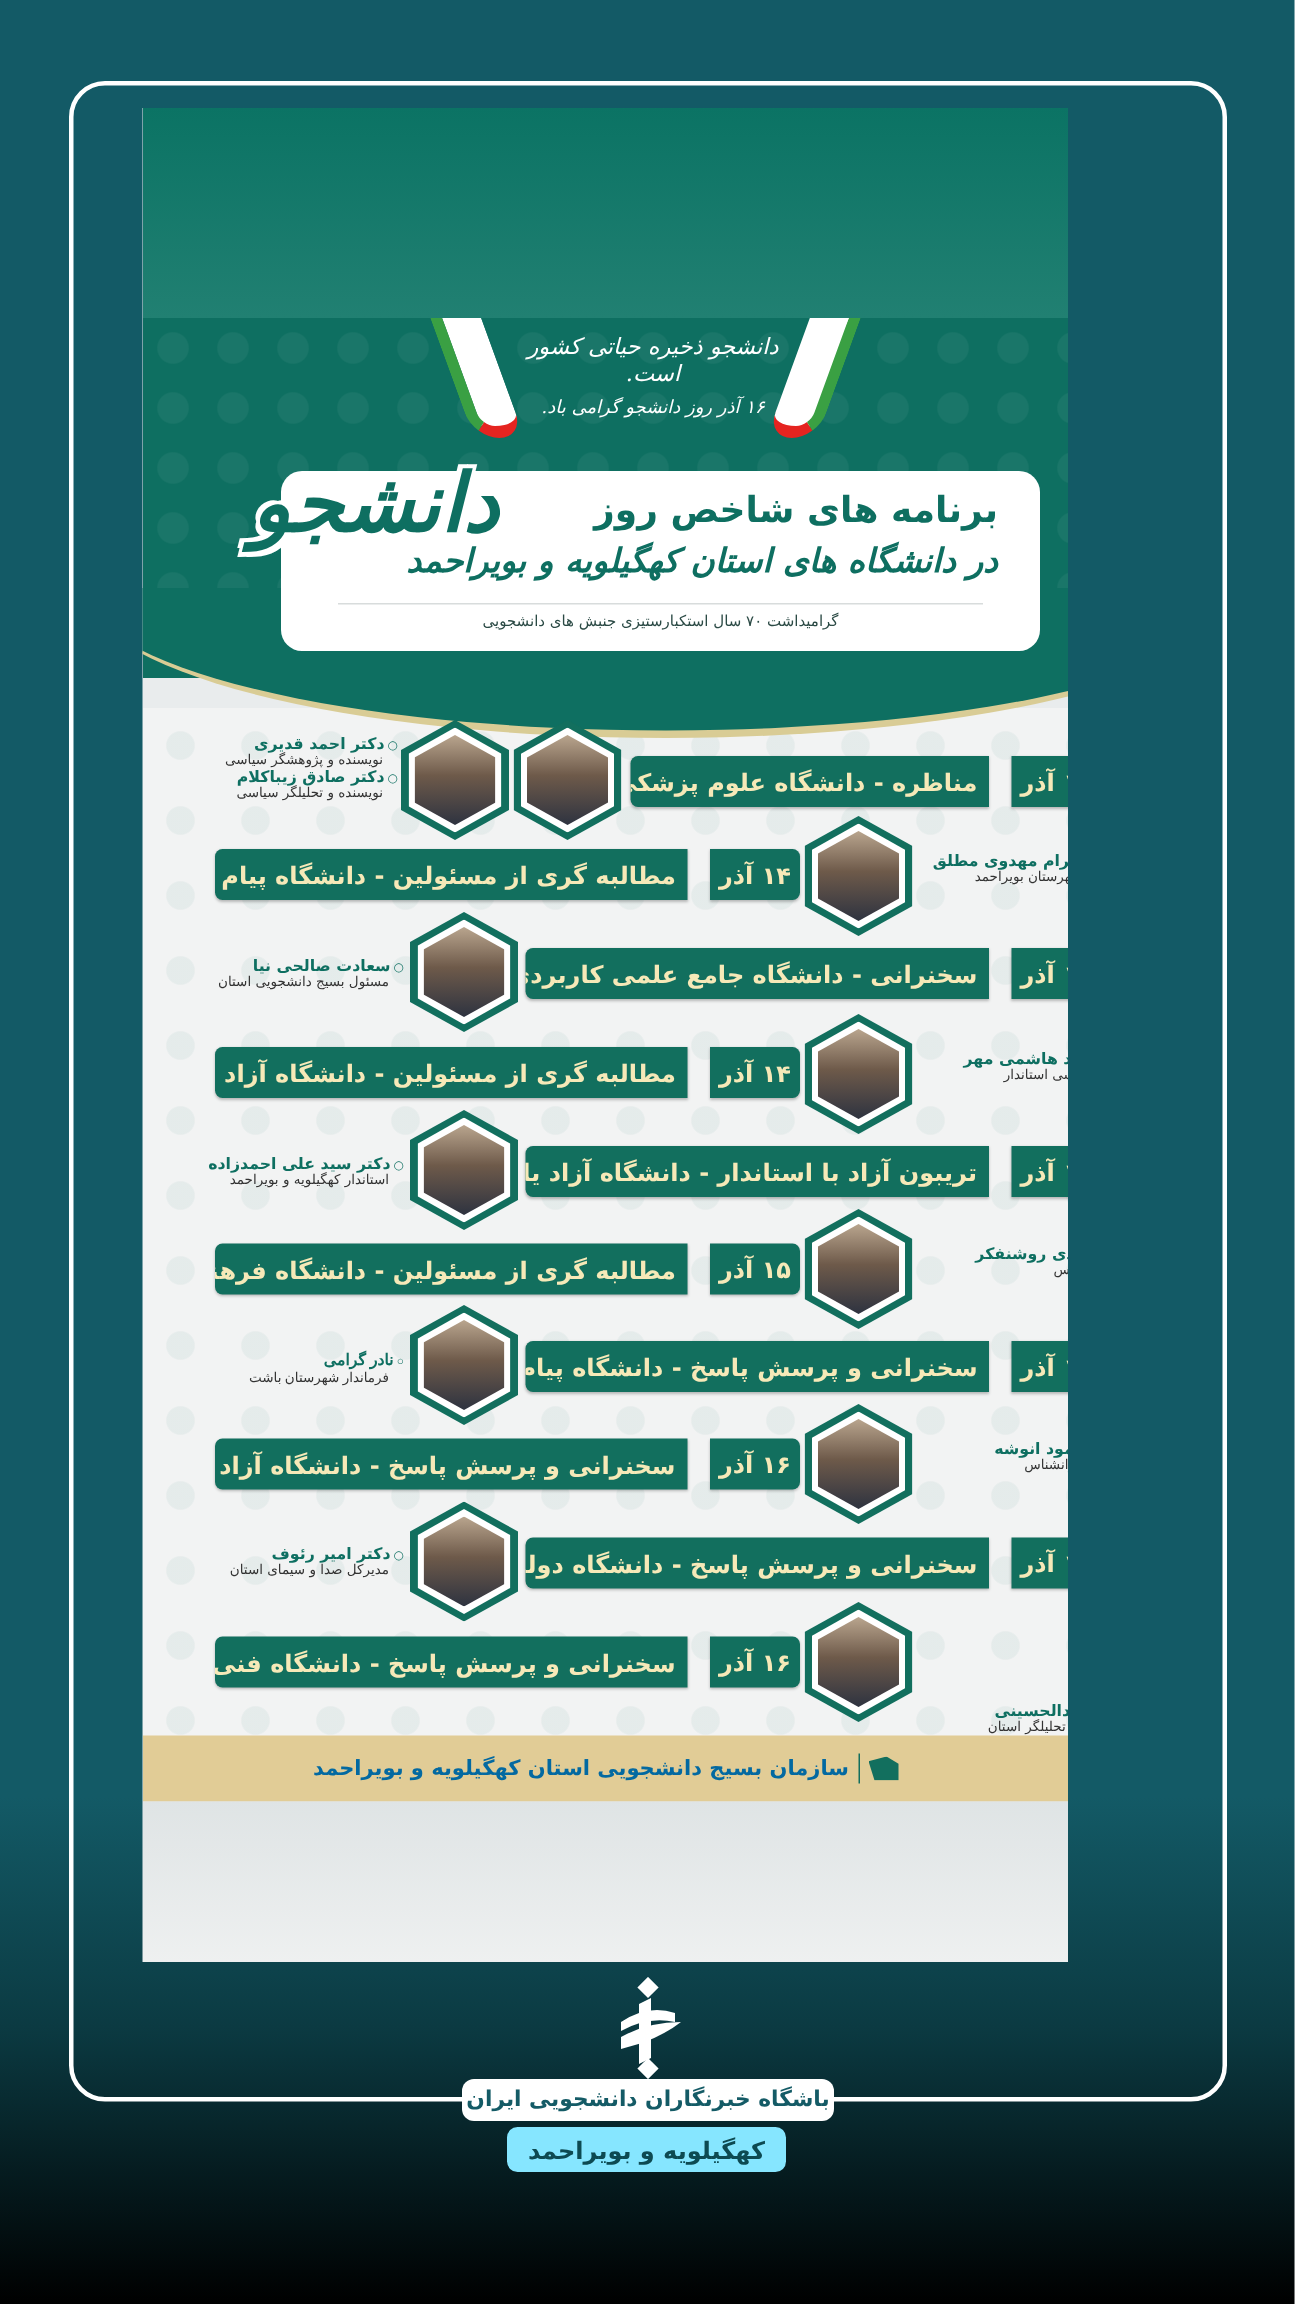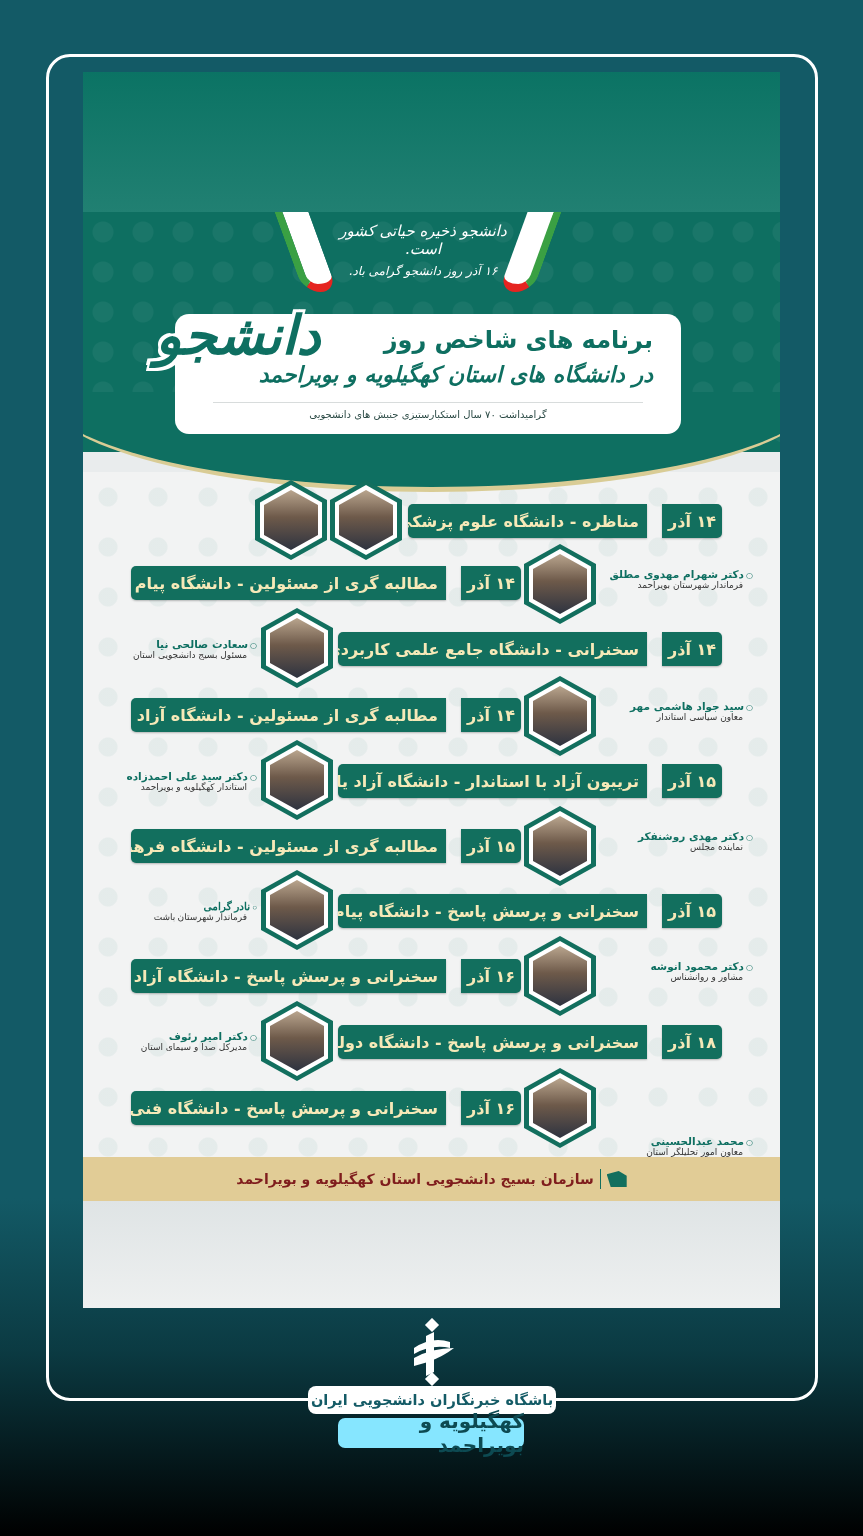--- a/index.html
+++ b/index.html
@@ -8,21 +8,21 @@
     font-family: "DejaVu Sans", sans-serif;
     background: linear-gradient(180deg, #135a66 0%, #135a66 78%, #0b3a42 88%, #000000 100%);
     position: relative;
     direction: rtl;
   }
   .frame {
     position: absolute; left: 46px; top: 54px; width: 772px; height: 1347px;
     border: 3px solid #ffffff; border-radius: 24px;
   }
   .poster {
-    position: absolute; left: 83px; top: 72px; width: 697px; height: 1236px;
+    position: absolute; left: 95px; top: 72px; width: 617px; height: 1236px;
     overflow: hidden; background: #e9eced;
   }
   .poster-top {
     position: absolute; left: 0; top: 0; width: 100%; height: 140px;
     background: linear-gradient(180deg, #0b7364 0%, #218072 100%);
   }
   .poster-header {
     position: absolute; left: 0; top: 140px; width: 100%; height: 240px;
     background: #0e6f61;
     background-image:
@@ -117,39 +117,39 @@
   .speaker-name { font-size: 10.5px; font-weight: bold; color: #0e6f61; white-space: nowrap; }
   .speaker-name::before { content: "○"; font-size: 8px; margin-left: 2px; color: #0e6f61; }
   .speaker-role { font-size: 9px; color: #333; white-space: nowrap; margin-right: 10px; }
   .footer-band {
     position: absolute; left: 0; top: 1085px; width: 100%; height: 44px;
     background: #e1cc96; display: flex; align-items: center; justify-content: center;
     direction: rtl;
   }
   .footer-band .logo { width: 20px; height: 16px; background: #126f5e; clip-path: polygon(0 20%, 60% 0, 100% 30%, 100% 100%, 20% 100%); margin-left: 6px; }
   .footer-band .sep { width: 1px; height: 20px; background: #126f5e; margin-left: 6px; }
-  .footer-band .txt { color: #7f1d1d; font-weight: bold; font-size: 14px; }
+  .footer-band .txt { color: #0369a1; font-weight: bold; font-size: 14px; }
   .poster-bottom {
     position: absolute; left: 0; top: 1129px; width: 100%; height: 107px;
     background: linear-gradient(180deg, #dfe4e5, #eef0f0);
   }
   .brand-mark {
     position: absolute; left: 404px; top: 1318px; width: 56px; height: 68px;
   }
   .brand-pill {
     position: absolute; left: 308px; top: 1386px; width: 248px; height: 28px;
     background: #ffffff; border-radius: 8px;
     display: flex; align-items: center; justify-content: center;
     font-size: 14.5px; color: #145b66; font-weight: bold;
   }
   .region-pill {
     position: absolute; left: 338px; top: 1418px; width: 186px; height: 30px;
     background: #86e6ff; border-radius: 7px;
     display: flex; align-items: center; justify-content: center;
-    font-size: 20px; color: #0d4a52; font-weight: bold;
+    font-size: 16px; color: #0d4a52; font-weight: bold;
   }
 </style>
 </head>
 <body>
 
 <div class="frame"></div>
 
 <div class="poster">
   <div class="poster-top"></div>
   <div class="poster-header"></div>
@@ -175,20 +175,26 @@
     <div class="event-cell">مناظره - دانشگاه علوم پزشکی یاسوج</div>
   </div>
   <div class="avatar" style="left:247px; top:408px;">
       <div class="avatar-inner"></div>
       <div class="avatar-photo"></div>
     </div>
   <div class="avatar" style="left:172px; top:408px;">
       <div class="avatar-inner"></div>
       <div class="avatar-photo"></div>
     </div>
+  <div class="speaker" style="left:20px; top:418px;">
+    <div class="speaker-name">دکتر احمد قدیری</div>
+    <div class="speaker-role">نویسنده و پژوهشگر سیاسی</div>
+    <div class="speaker-name">دکتر صادق زیباکلام</div>
+    <div class="speaker-role">نویسنده و تحلیلگر سیاسی</div>
+  </div>
 
   <div class="row" style="left:48px; top:494px; width:390px;">
     <div class="date-cell">۱۴ آذر</div>
     <div class="event-cell">مطالبه گری از مسئولین - دانشگاه پیام نور یاسوج</div>
   </div>
   <div class="avatar" style="left:441px; top:472px;">
       <div class="avatar-inner"></div>
       <div class="avatar-photo"></div>
     </div>
   <div class="speaker" style="left:520px; top:496px;">

